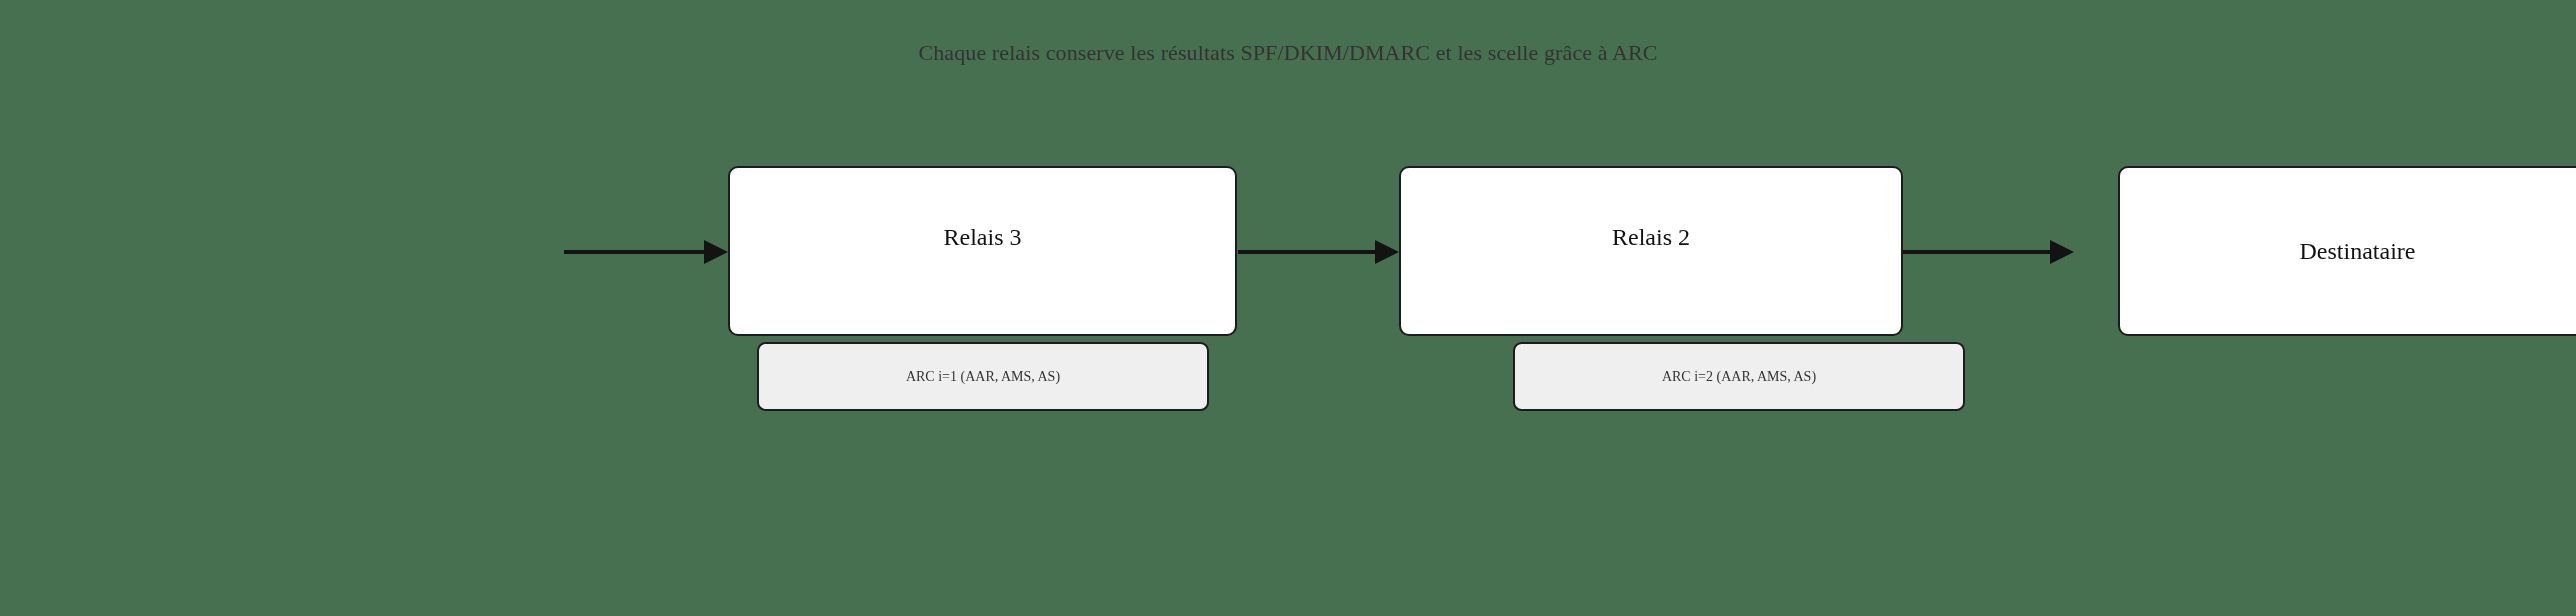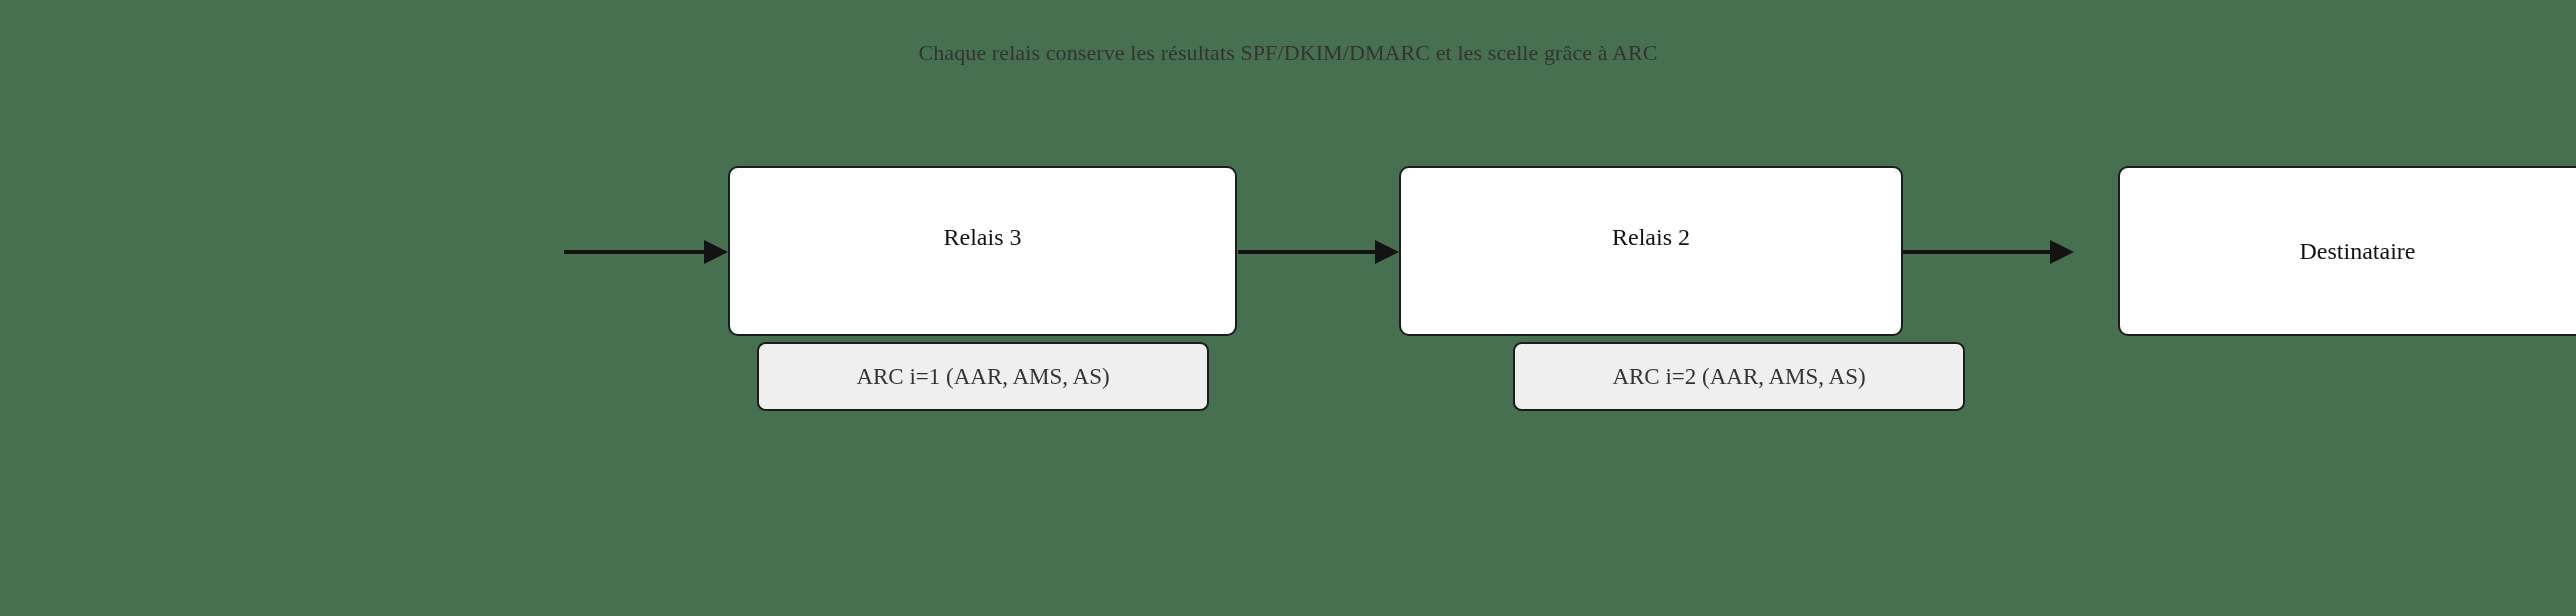--- a/index.html
+++ b/index.html
@@ -50,21 +50,21 @@
     position: absolute;
     background: #efefef;
     border: 2.1px solid #1c1c1c;
     border-radius: 8.6px;
     box-sizing: border-box;
     display: flex;
     align-items: center;
     justify-content: center;
   }
   .arc-label {
-    font-size: 23px;
+    font-size: 14px;
     color: #333333;
     white-space: nowrap;
   }
 
   .arrow {
     position: absolute;
     height: 0;
   }
   .arrow .shaft {
     position: absolute;

